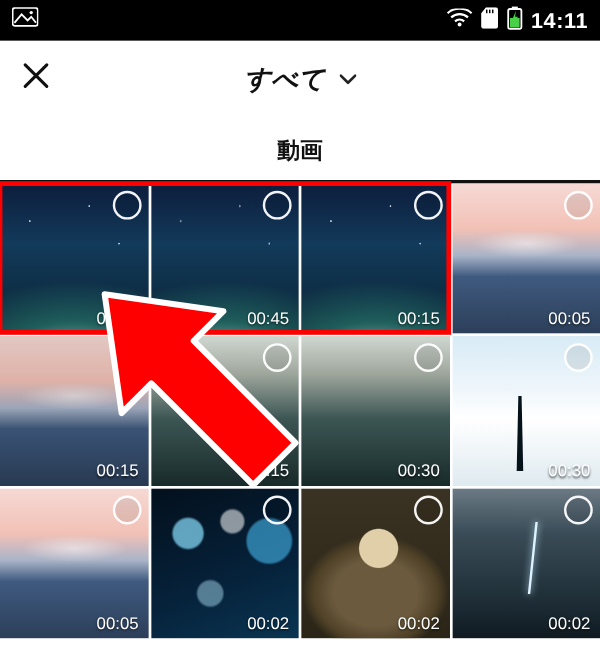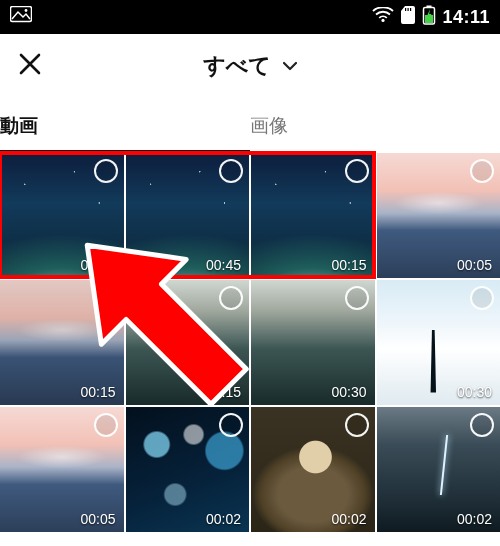--- a/index.html
+++ b/index.html
@@ -8,27 +8,27 @@
 
   
   .status { height:34px; background:#000; color:#fff; display:flex; align-items:center; padding:0 10px; font-size:16px; font-weight:600; }
   .status .left { flex:0 0 auto; display:flex; align-items:center; }
   .status .right { margin-left:auto; display:flex; align-items:center; gap:6px; }
   .status .clock { font-size:18px; letter-spacing:0.5px; }
 
   
   .header { height:64px; background:#fff; display:flex; align-items:center; position:relative; }
   .header .close { position:absolute; left:18px; font-size:30px; line-height:1; color:#000; cursor:pointer; }
-  .header .title-wrap { margin:0 auto; display:flex; align-items:center; gap:12px; }
+  .header .title-wrap { margin:0 auto; display:flex; align-items:center; gap:12px;font-style:italic; }
   .header .title { font-size:22px; font-weight:700; color:#111; }
   .chev { font-size:14px; color:#333; }
 
   
   .tabs { height:55px; display:flex; }
-  .tab { flex:1; display:flex; align-items:center; font-size:19px; color:#777; position:relative; cursor:pointer;font-family:Liberation Serif, serif; }
+  .tab { flex:1; display:flex; align-items:center; justify-content:center; font-size:19px; color:#777; position:relative; cursor:pointer;font-family:Liberation Serif, serif; }
   .tab.active { color:#111; font-weight:600; }
   .tab.active::after { content:""; position:absolute; bottom:0; left:0; right:0; height:3px; background:#111; }
 
   
   .grid { flex:1; display:grid; grid-template-columns: repeat(4, 1fr); grid-auto-rows: 125px; gap:2px; background:#fff; position:relative; }
   .thumb { position:relative; overflow:hidden; }
   .bg { position:absolute; inset:0; }
   .thumb .sel { position:absolute; top:6px; right:6px; width:24px; height:24px; border:2px solid rgba(255,255,255,0.95); border-radius:50%; background:rgba(0,0,0,0.08); }
   .thumb .dur { position:absolute; bottom:5px; right:8px; color:#fff; font-size:14px; font-weight:500; text-shadow:0 1px 2px rgba(0,0,0,0.7); }
   .dim::after { content:""; position:absolute; inset:0; background:rgba(0,0,0,0.08); }
@@ -140,23 +140,20 @@
             <polyline points="1,2 7,8 13,2" fill="none" stroke="#222" stroke-width="2.2" stroke-linecap="round" stroke-linejoin="round"></polyline>
           </svg>
       </span>
     </div>
   </div>
 
   <div class="tabs">
     <div class="tab active">
       <span>動画</span>
     </div>
-    <div class="tab">
-      <span>画像</span>
-    </div>
   </div>
 
   <div class="grid">
 
     <div class="thumb">
       <div class="bg galaxy"></div>
       <div class="sel"></div>
       <div class="dur">00:05</div>
     </div>
     <div class="thumb">

